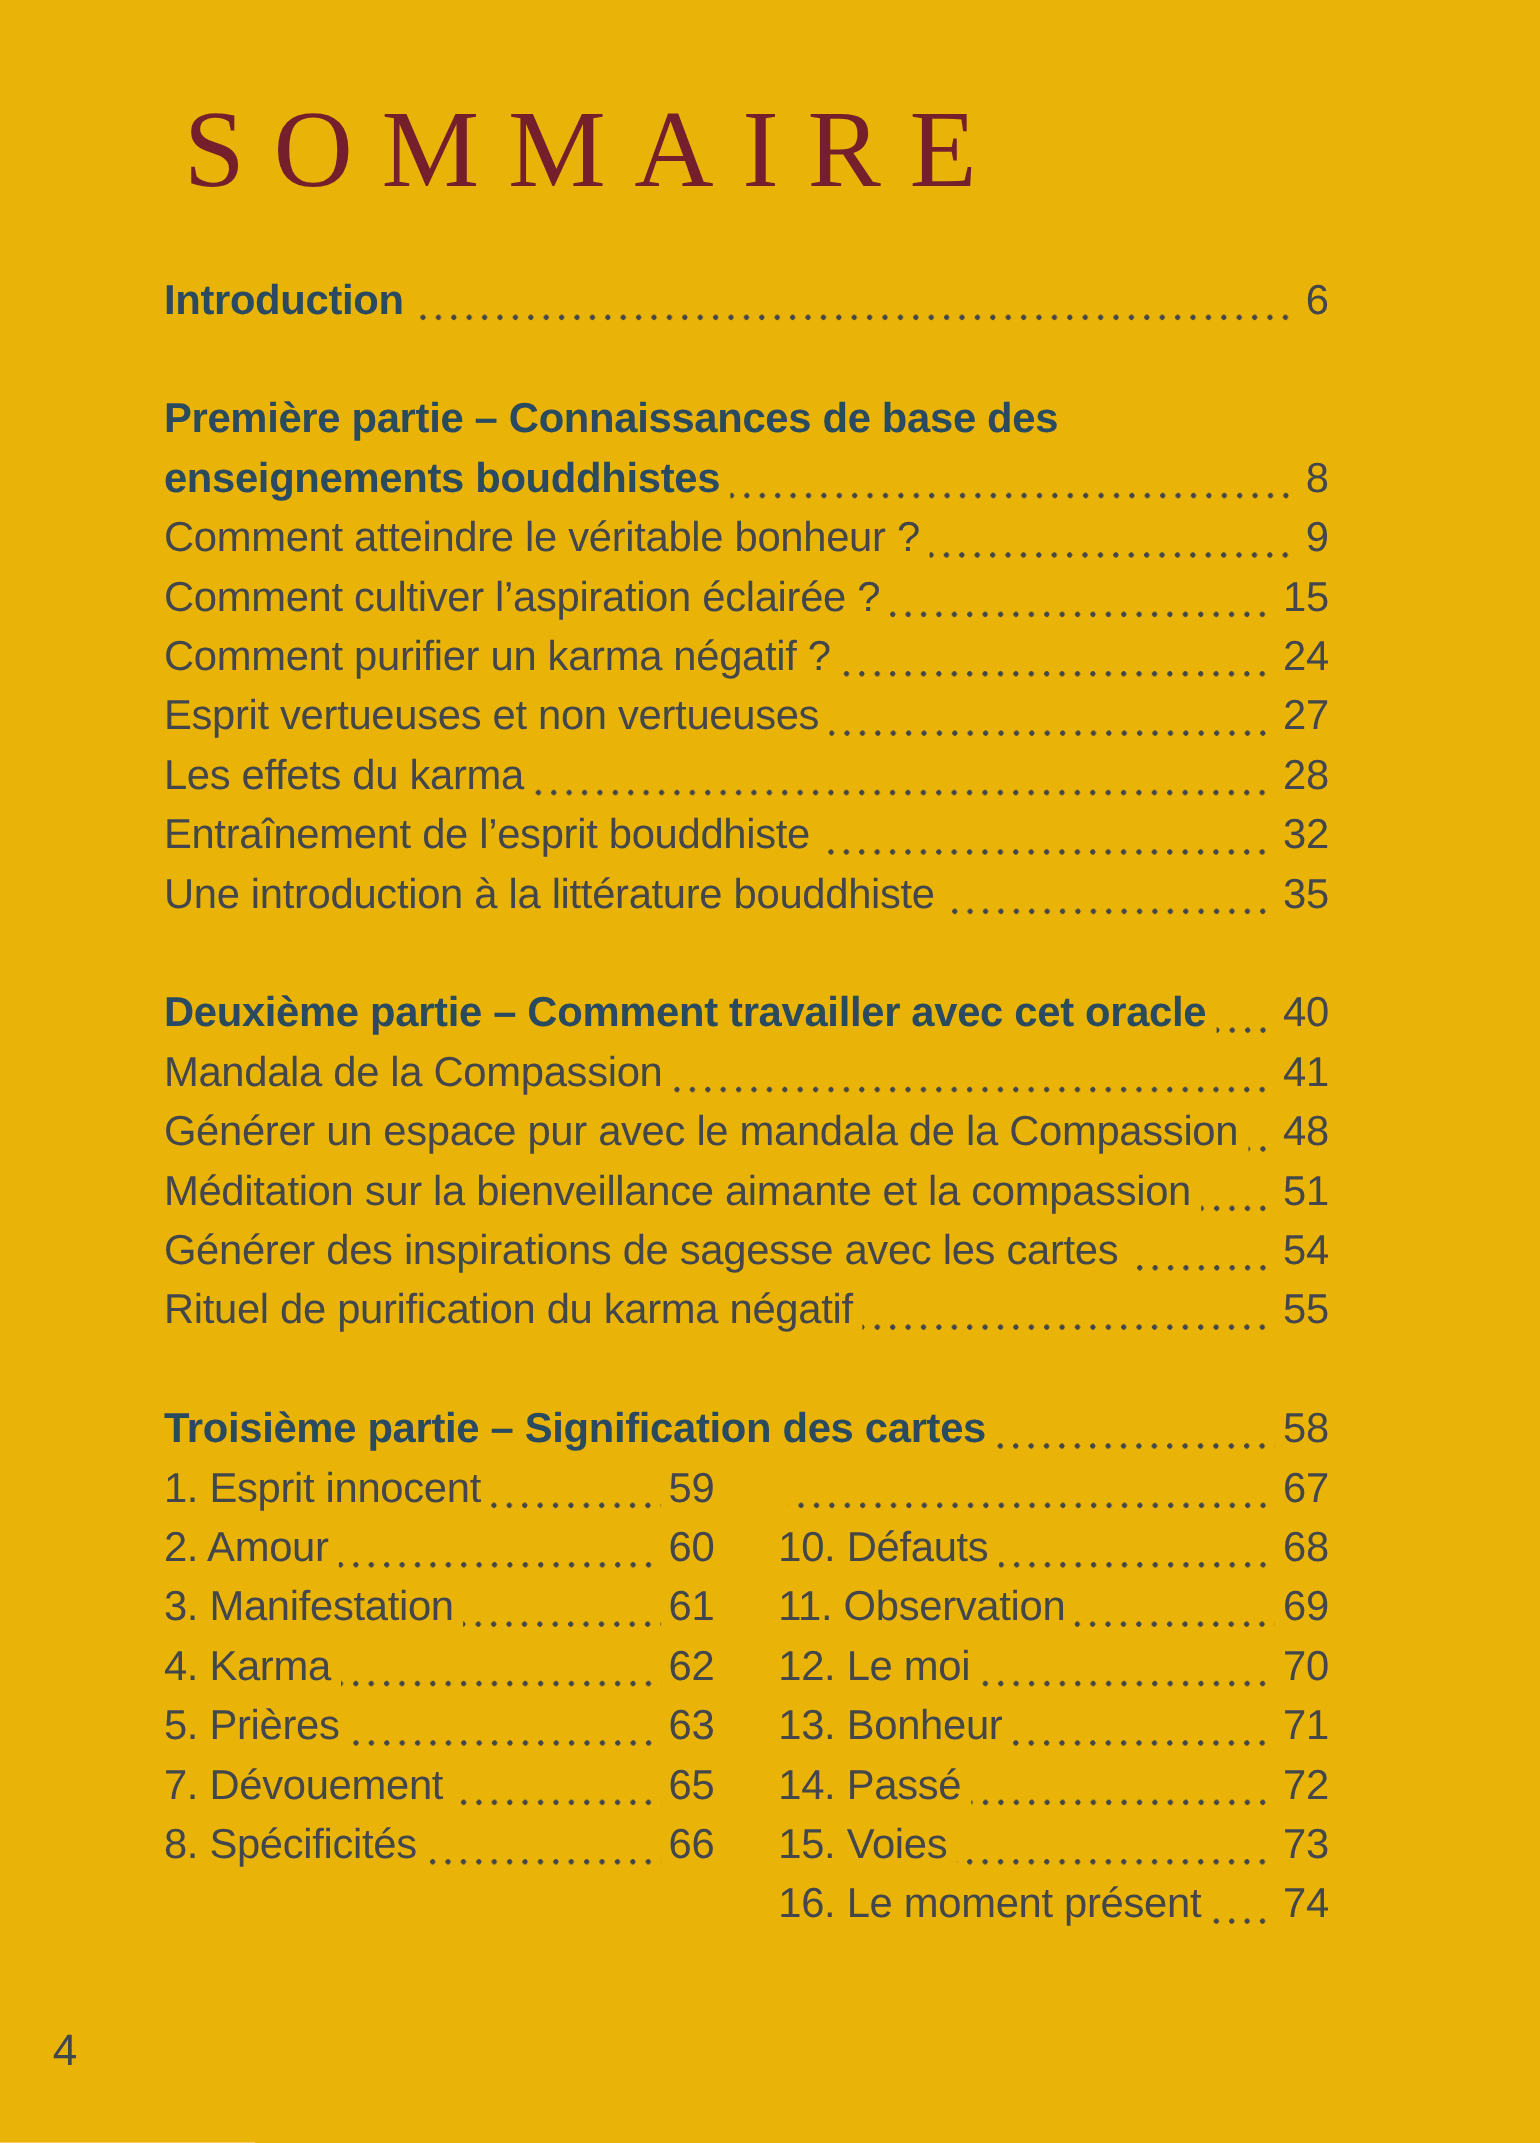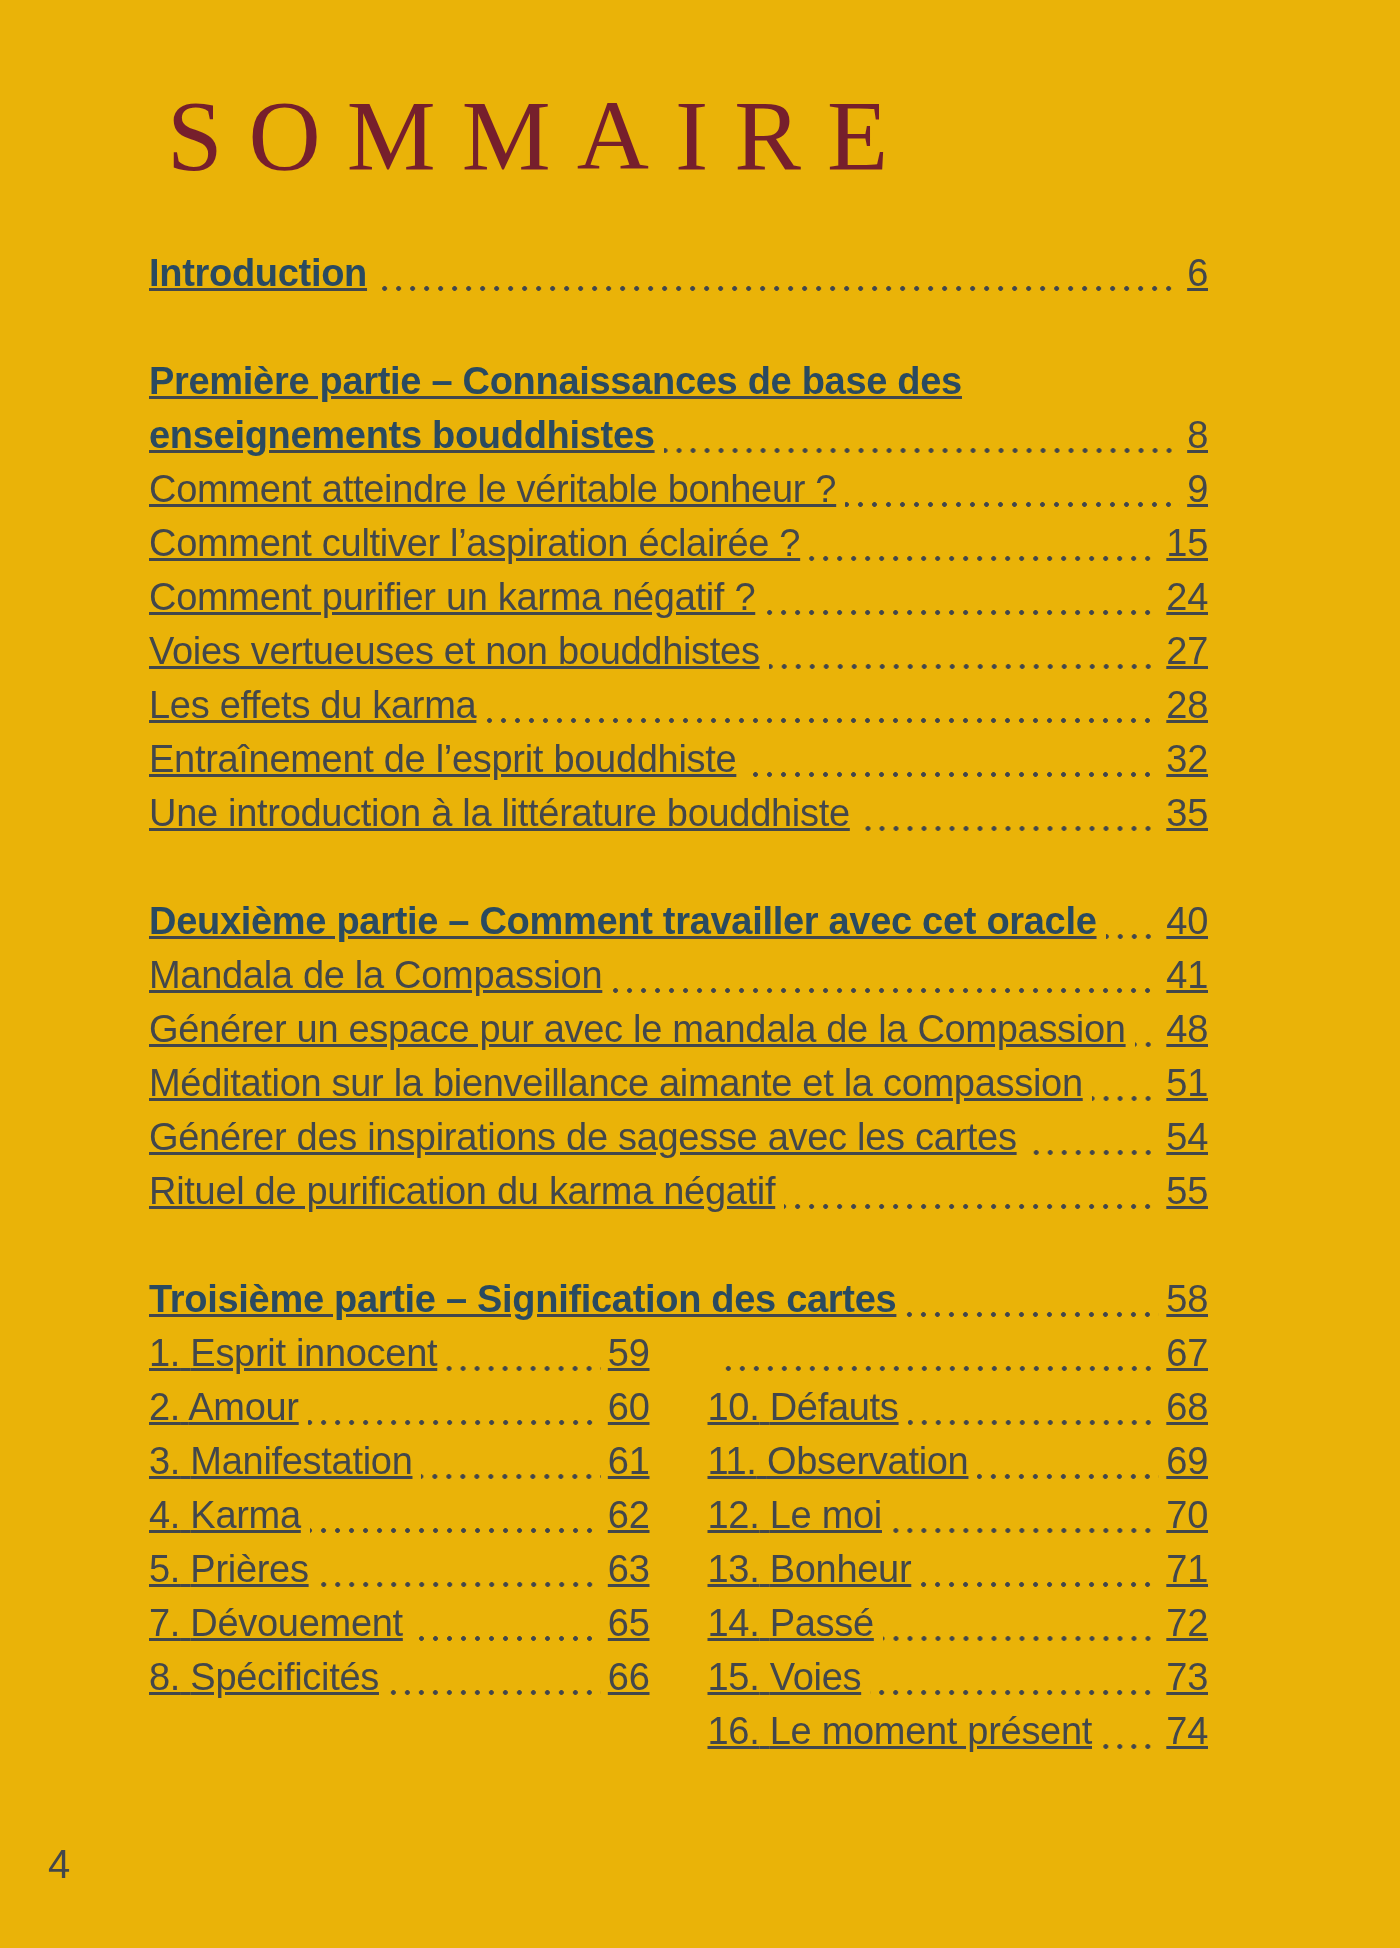--- a/index.html
+++ b/index.html
@@ -24,21 +24,21 @@
     color:#761f2c;
   }
   .toc {
     margin-top:60px;
     font-size:38px;
     line-height:54px;
     letter-spacing:-0.3px;
     color:#43474b;
   }
   .sec { margin-top:54px; }
-  .row { display:flex; align-items:flex-start;text-decoration:underline; }
+  .row { display:flex; align-items:flex-start; }
   .lbl { white-space:nowrap; }
   .bold { font-weight:bold; color:#2a4a60; }
   .leader {
     flex:1 1 auto;
     min-width:18px;
     align-self:flex-end;
     height:5px;
     margin:0 7px 9px 9px;
     background-image:radial-gradient(circle at 2.5px 2.5px, #43474b 2.1px, transparent 2.6px);
     background-size:14px 5px;
@@ -92,21 +92,21 @@
           <span class="lbl">Comment cultiver l’aspiration éclairée ?</span>
           <span class="leader"></span>
           <span class="num">15</span>
         </div>
         <div class="row">
           <span class="lbl">Comment purifier un karma négatif ?</span>
           <span class="leader"></span>
           <span class="num">24</span>
         </div>
         <div class="row">
-          <span class="lbl">Voies vertueuses et non bouddhistes</span>
+          <span class="lbl">Esprit vertueuses et non vertueuses</span>
           <span class="leader"></span>
           <span class="num">27</span>
         </div>
         <div class="row">
           <span class="lbl">Les effets du karma</span>
           <span class="leader"></span>
           <span class="num">28</span>
         </div>
         <div class="row">
           <span class="lbl">Entraînement de l’esprit bouddhiste</span>

